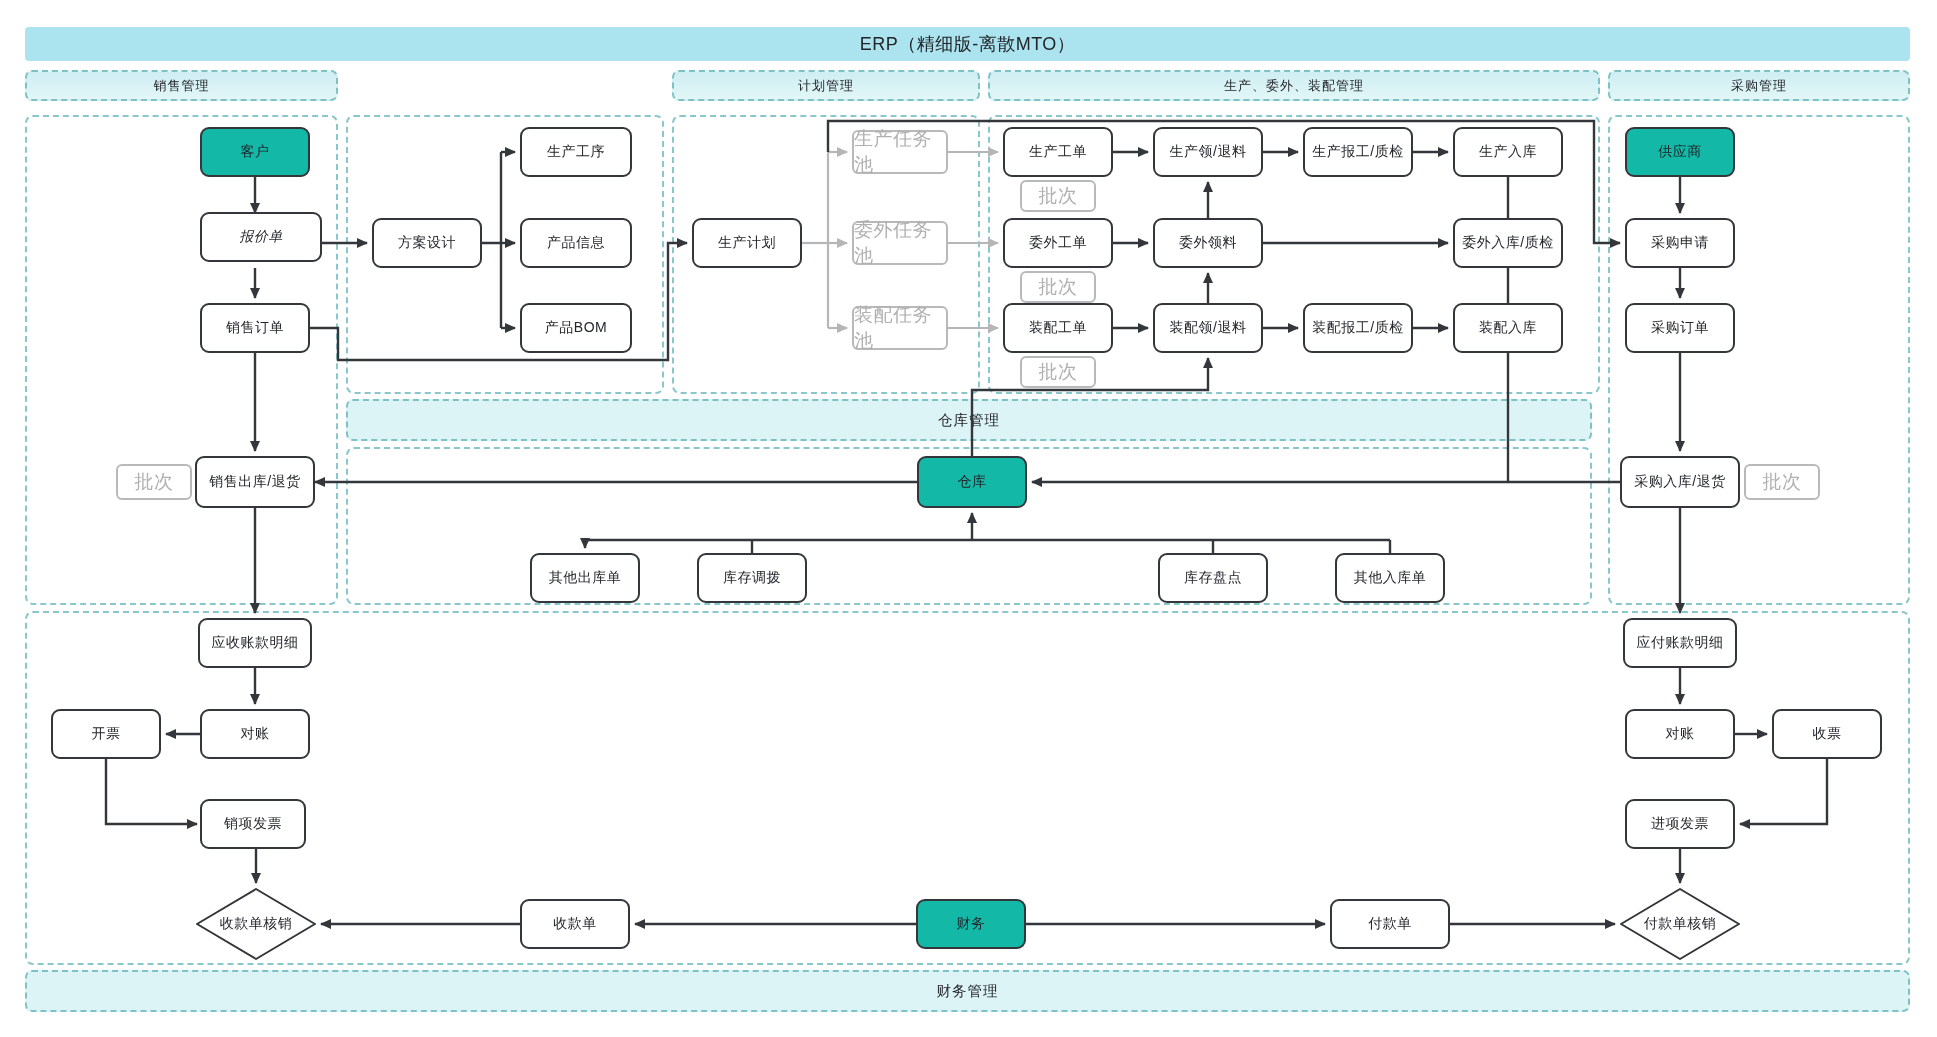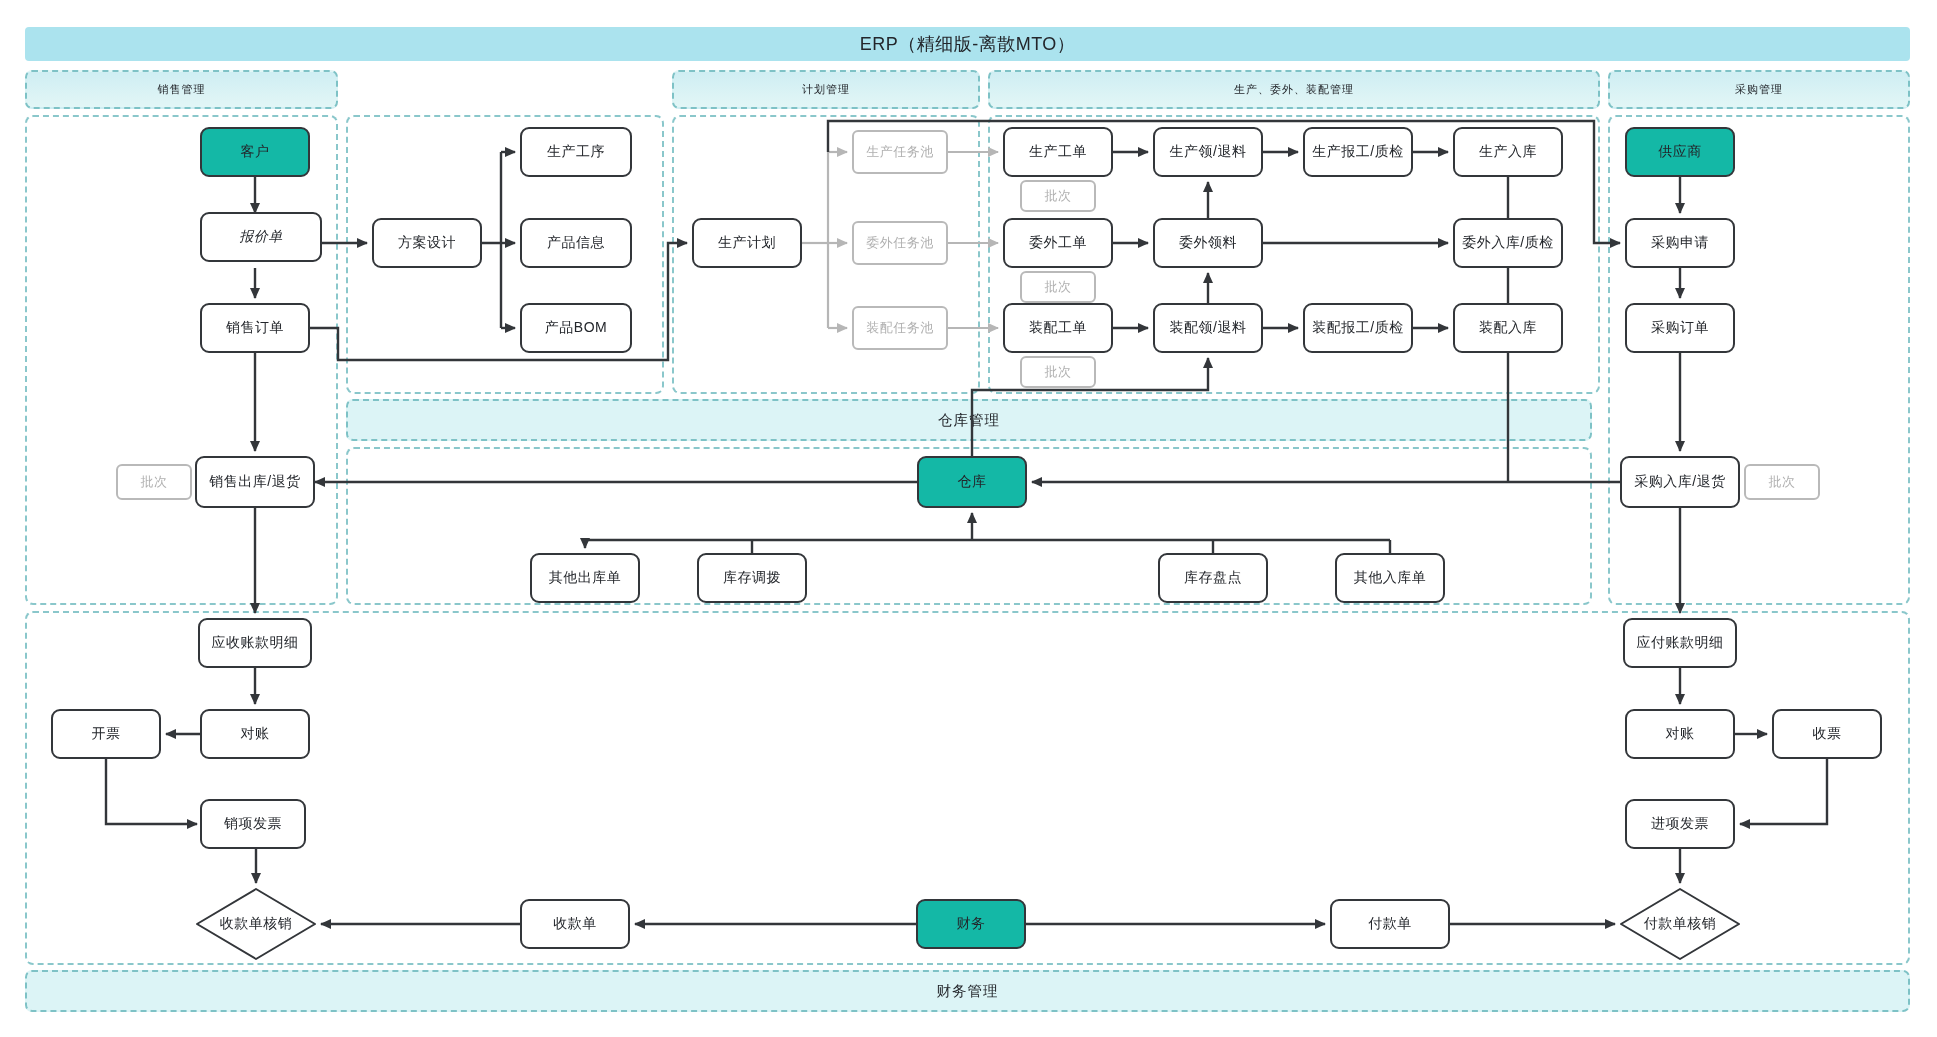--- a/index.html
+++ b/index.html
@@ -1,34 +1,34 @@
 <!DOCTYPE html>
 <html><head>
 <meta charset="utf-8">
 <style>
   html,body{margin:0;padding:0;background:#ffffff;}
   .canvas{position:relative;width:1937px;height:1037px;background:#ffffff;
           font-family:"Liberation Sans","DejaVu Sans",sans-serif;color:#23262b;overflow:hidden;}
   .titlebar{position:absolute;left:25px;top:27px;width:1885px;height:34px;background:#abe3ee;
             border-radius:4px;display:flex;align-items:center;justify-content:center;
             font-size:18px;letter-spacing:.5px;}
-  .sec-header{position:absolute;height:39px;border:2px dashed #7ec2c6;border-radius:7px;
+  .sec-header{position:absolute;height:31px;border:2px dashed #7ec2c6;border-radius:7px;
               background:linear-gradient(180deg,#cfeef3 0%,#e2f6f6 100%);
-              display:flex;align-items:center;justify-content:center;font-size:11px;
+              display:flex;align-items:center;justify-content:center;font-size:13px;
               letter-spacing:1px;box-sizing:border-box;}
   .frame{position:absolute;border:2px dashed #8ac7cb;border-radius:8px;background:#ffffff;
          box-sizing:border-box;}
   .band{position:absolute;height:42px;border:2px dashed #7ec2c6;border-radius:7px;background:#dcf4f6;
         display:flex;align-items:center;justify-content:center;font-size:14.5px;letter-spacing:1px;
         box-sizing:border-box;}
   .node{position:absolute;box-sizing:border-box;background:#ffffff;border:2px solid #33363a;
         border-radius:9px;display:flex;align-items:center;justify-content:center;
         font-size:14px;letter-spacing:.5px;z-index:3;}
   .node.highlight{background:#14b8a6;}
-  .node.muted{border:2px solid #b9b9b9;color:#b0b0b0;border-radius:6px;font-size:13px;z-index:2;}
+  .node.muted{border:2px solid #b9b9b9;color:#b0b0b0;border-radius:6px;font-size:19px;z-index:2;}
   .node-diamond{position:absolute;z-index:3;}
   .node-diamond svg{position:absolute;left:0;top:0;}
   .node-diamond .dlabel{position:absolute;left:0;top:0;width:100%;height:100%;
         display:flex;align-items:center;justify-content:center;font-size:14px;letter-spacing:.5px;}
   #edge-layer{position:absolute;left:0;top:0;z-index:1;}
 </style>
 </head>
 <body>
 
 <div class="canvas">

